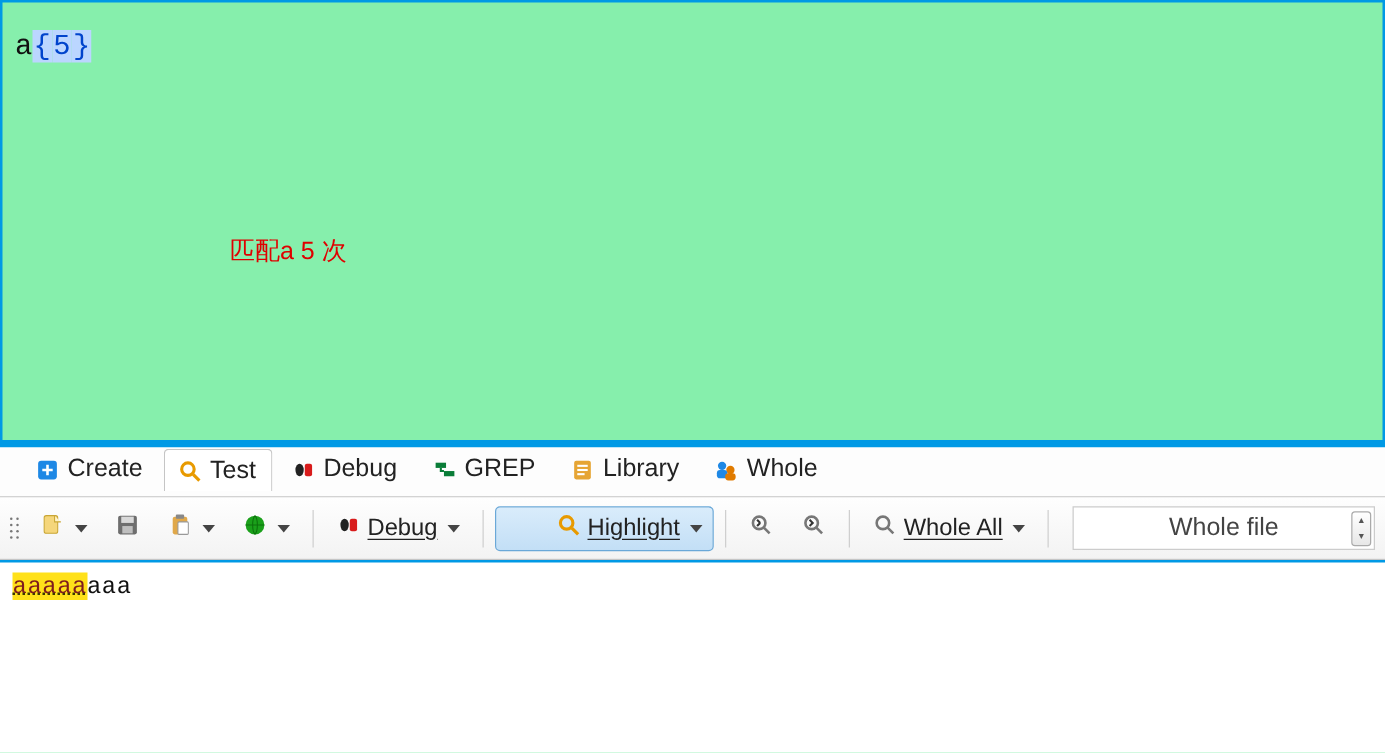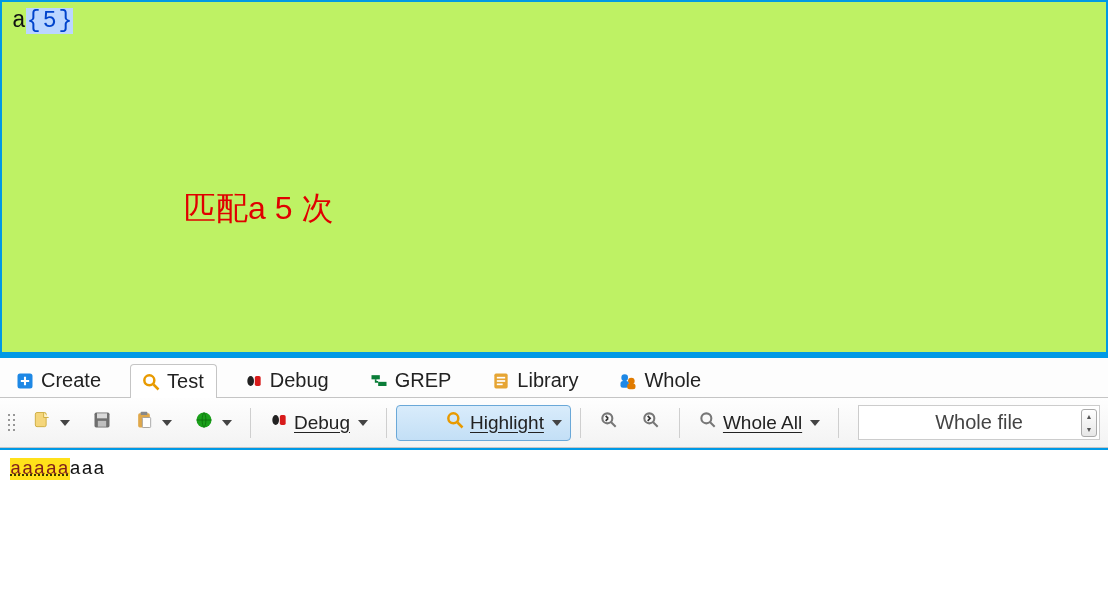--- a/index.html
+++ b/index.html
@@ -11,24 +11,24 @@
     height: 602px;
     overflow: hidden;
     display: flex;
     flex-direction: column;
   }
 
   
   .regex-pane {
     border: 2px solid #0099e5;
     border-bottom: none;
-    background: #bef264;
+    background: #86efac;
     height: 352px;
     position: relative;
-    padding: 4px 10px;
+    padding: 20px 10px;
   }
   .regex-text {
     font-family: Consolas, "Courier New", monospace;
     font-size: 23px;
     line-height: 30px;
     letter-spacing: 0px;
   }
   .regex-text .plain { color: #111; }
   .regex-text .brace {
     color: #0044cc;
@@ -38,40 +38,39 @@
   .regex-text .quant {
     color: #0044cc;
     background: #bbd6ff;
     padding: 0 1px;
   }
   .annotation {
     position: absolute;
     left: 182px;
     top: 185px;
     color: #e00000;
-    font-size: 32px;
+    font-size: 20px;
     font-family: "Microsoft YaHei", SimSun, sans-serif;
     text-align: center;
   }
 
   
   .sep {
     height: 6px;
     background: #0099e5;
   }
 
   
   .tabs {
     display: flex;
-    align-items: flex-end;
     border-bottom: 1px solid #c5c5c5;
     background: #fdfdfd;
     height: 40px;
-    padding-left: 4px;
-    gap: 16px;
+    padding-left: 17px;
+    gap: 4px;
   }
   .tab {
     display: flex;
     align-items: center;
     gap: 6px;
     padding: 6px 12px 6px 10px;
     border: 1px solid transparent;
     border-bottom: none;
     border-radius: 4px 4px 0 0;
     font-size: 20px;

